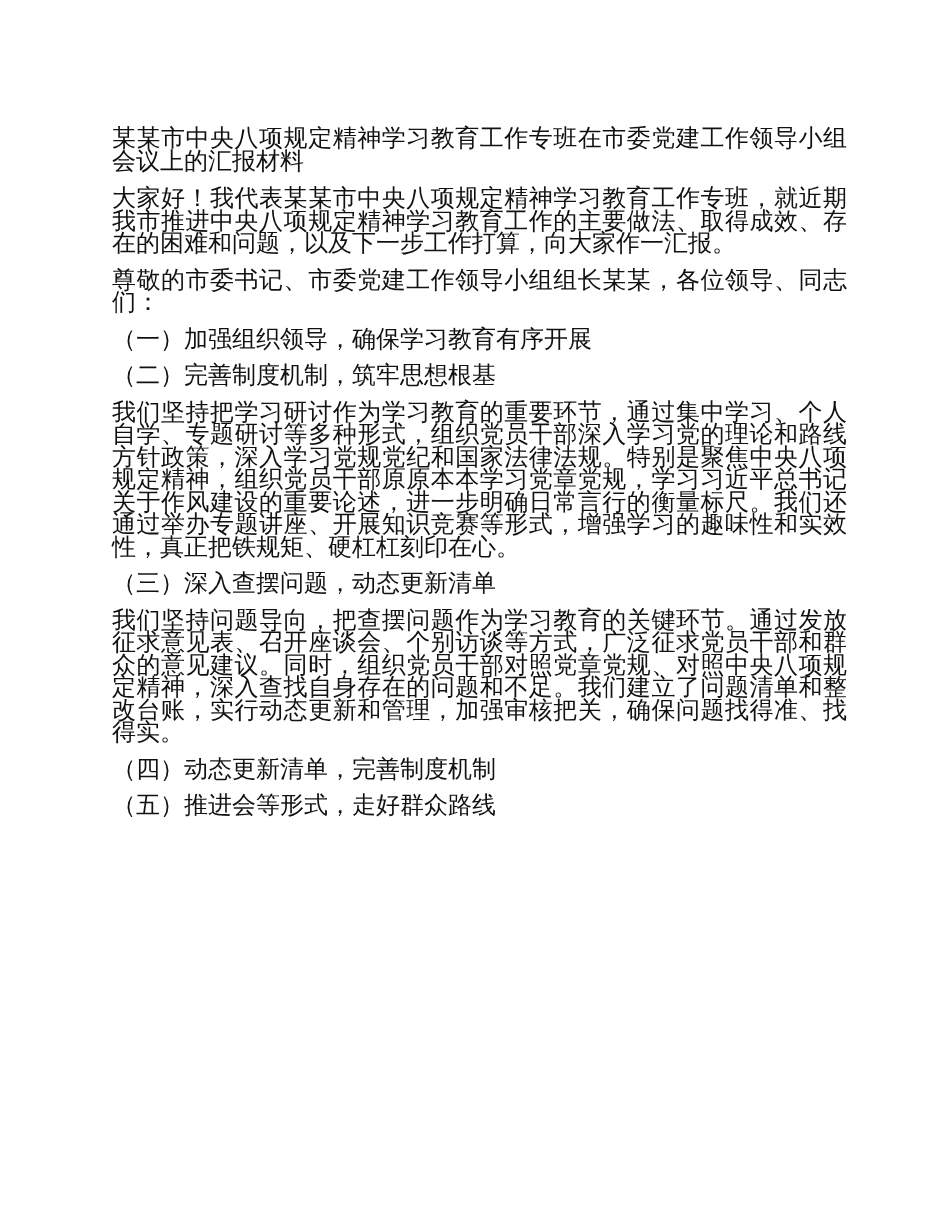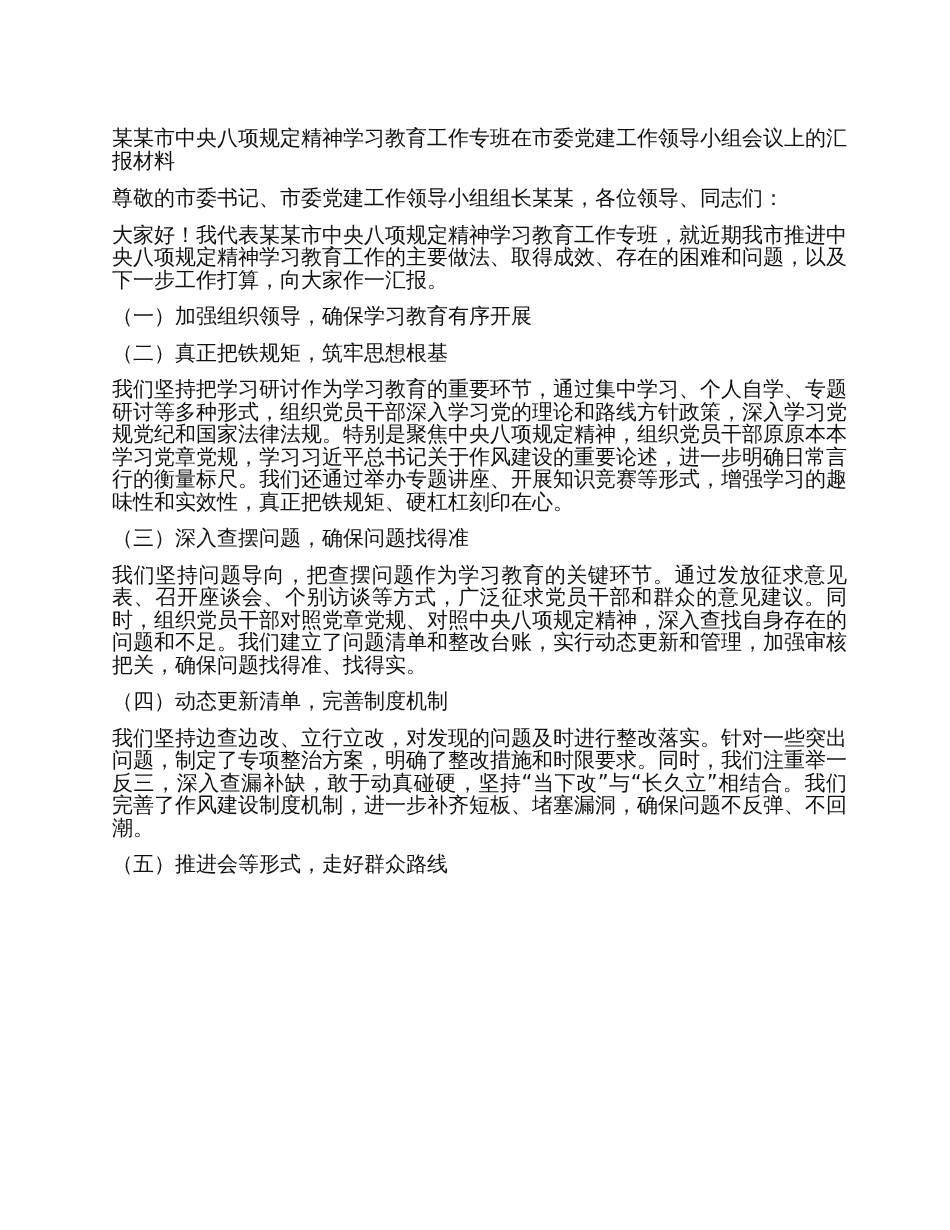--- a/index.html
+++ b/index.html
@@ -3,42 +3,41 @@
 <meta charset="utf-8">
 <style>
   html, body { margin: 0; padding: 0; background: #ffffff; }
   body { width: 950px; height: 1230px; position: relative; overflow: hidden; }
   .page {
     position: absolute;
     left: 112px;
     top: 127px;
     width: 735px;
     font-family: "DejaVu Sans", "Liberation Sans", sans-serif;
-    font-size: 21px;
+    font-size: 24px;
     line-height: 22.5px;
     color: #111111;
   }
   .page p { margin: 0 0 14px 0; text-align: justify; }
   .page p.title { margin-bottom: 15px; }
   .page p.heading { margin-bottom: 14px; }
 </style>
 </head>
 <body>
 
 <div class="page">
   <p class="title">某某市中央八项规定精神学习教育工作专班在市委党建工作领导小组会议上的汇报材料</p>
+  <p>大家好！我代表某某市中央八项规定精神学习教育工作专班，就近期我市推进中央八项规定精神学习教育工作的主要做法、取得成效、存在的困难和问题，以及下一步工作打算，向大家作一汇报。</p>
   <p>尊敬的市委书记、市委党建工作领导小组组长某某，各位领导、同志们：</p>
-  <p>大家好！我代表某某市中央八项规定精神学习教育工作专班，就近期我市推进中央八项规定精神学习教育工作的主要做法、取得成效、存在的困难和问题，以及下一步工作打算，向大家作一汇报。</p>
 
 
   <p class="heading">（一）加强组织领导，确保学习教育有序开展</p>
 
-  <p class="heading">（二）真正把铁规矩，筑牢思想根基</p>
+  <p class="heading">（二）完善制度机制，筑牢思想根基</p>
   <p>我们坚持把学习研讨作为学习教育的重要环节，通过集中学习、个人自学、专题研讨等多种形式，组织党员干部深入学习党的理论和路线方针政策，深入学习党规党纪和国家法律法规。特别是聚焦中央八项规定精神，组织党员干部原原本本学习党章党规，学习习近平总书记关于作风建设的重要论述，进一步明确日常言行的衡量标尺。我们还通过举办专题讲座、开展知识竞赛等形式，增强学习的趣味性和实效性，真正把铁规矩、硬杠杠刻印在心。</p>
 
-  <p class="heading">（三）深入查摆问题，确保问题找得准</p>
+  <p class="heading">（三）深入查摆问题，动态更新清单</p>
   <p>我们坚持问题导向，把查摆问题作为学习教育的关键环节。通过发放征求意见表、召开座谈会、个别访谈等方式，广泛征求党员干部和群众的意见建议。同时，组织党员干部对照党章党规、对照中央八项规定精神，深入查找自身存在的问题和不足。我们建立了问题清单和整改台账，实行动态更新和管理，加强审核把关，确保问题找得准、找得实。</p>
 
   <p class="heading">（四）动态更新清单，完善制度机制</p>
-  <p>我们坚持边查边改、立行立改，对发现的问题及时进行整改落实。针对一些突出问题，制定了专项整治方案，明确了整改措施和时限要求。同时，我们注重举一反三，深入查漏补缺，敢于动真碰硬，坚持“当下改”与“长久立”相结合。我们完善了作风建设制度机制，进一步补齐短板、堵塞漏洞，确保问题不反弹、不回潮。</p>
 
   <p class="heading">（五）推进会等形式，走好群众路线</p>
 </div>
 
 </body></html>

